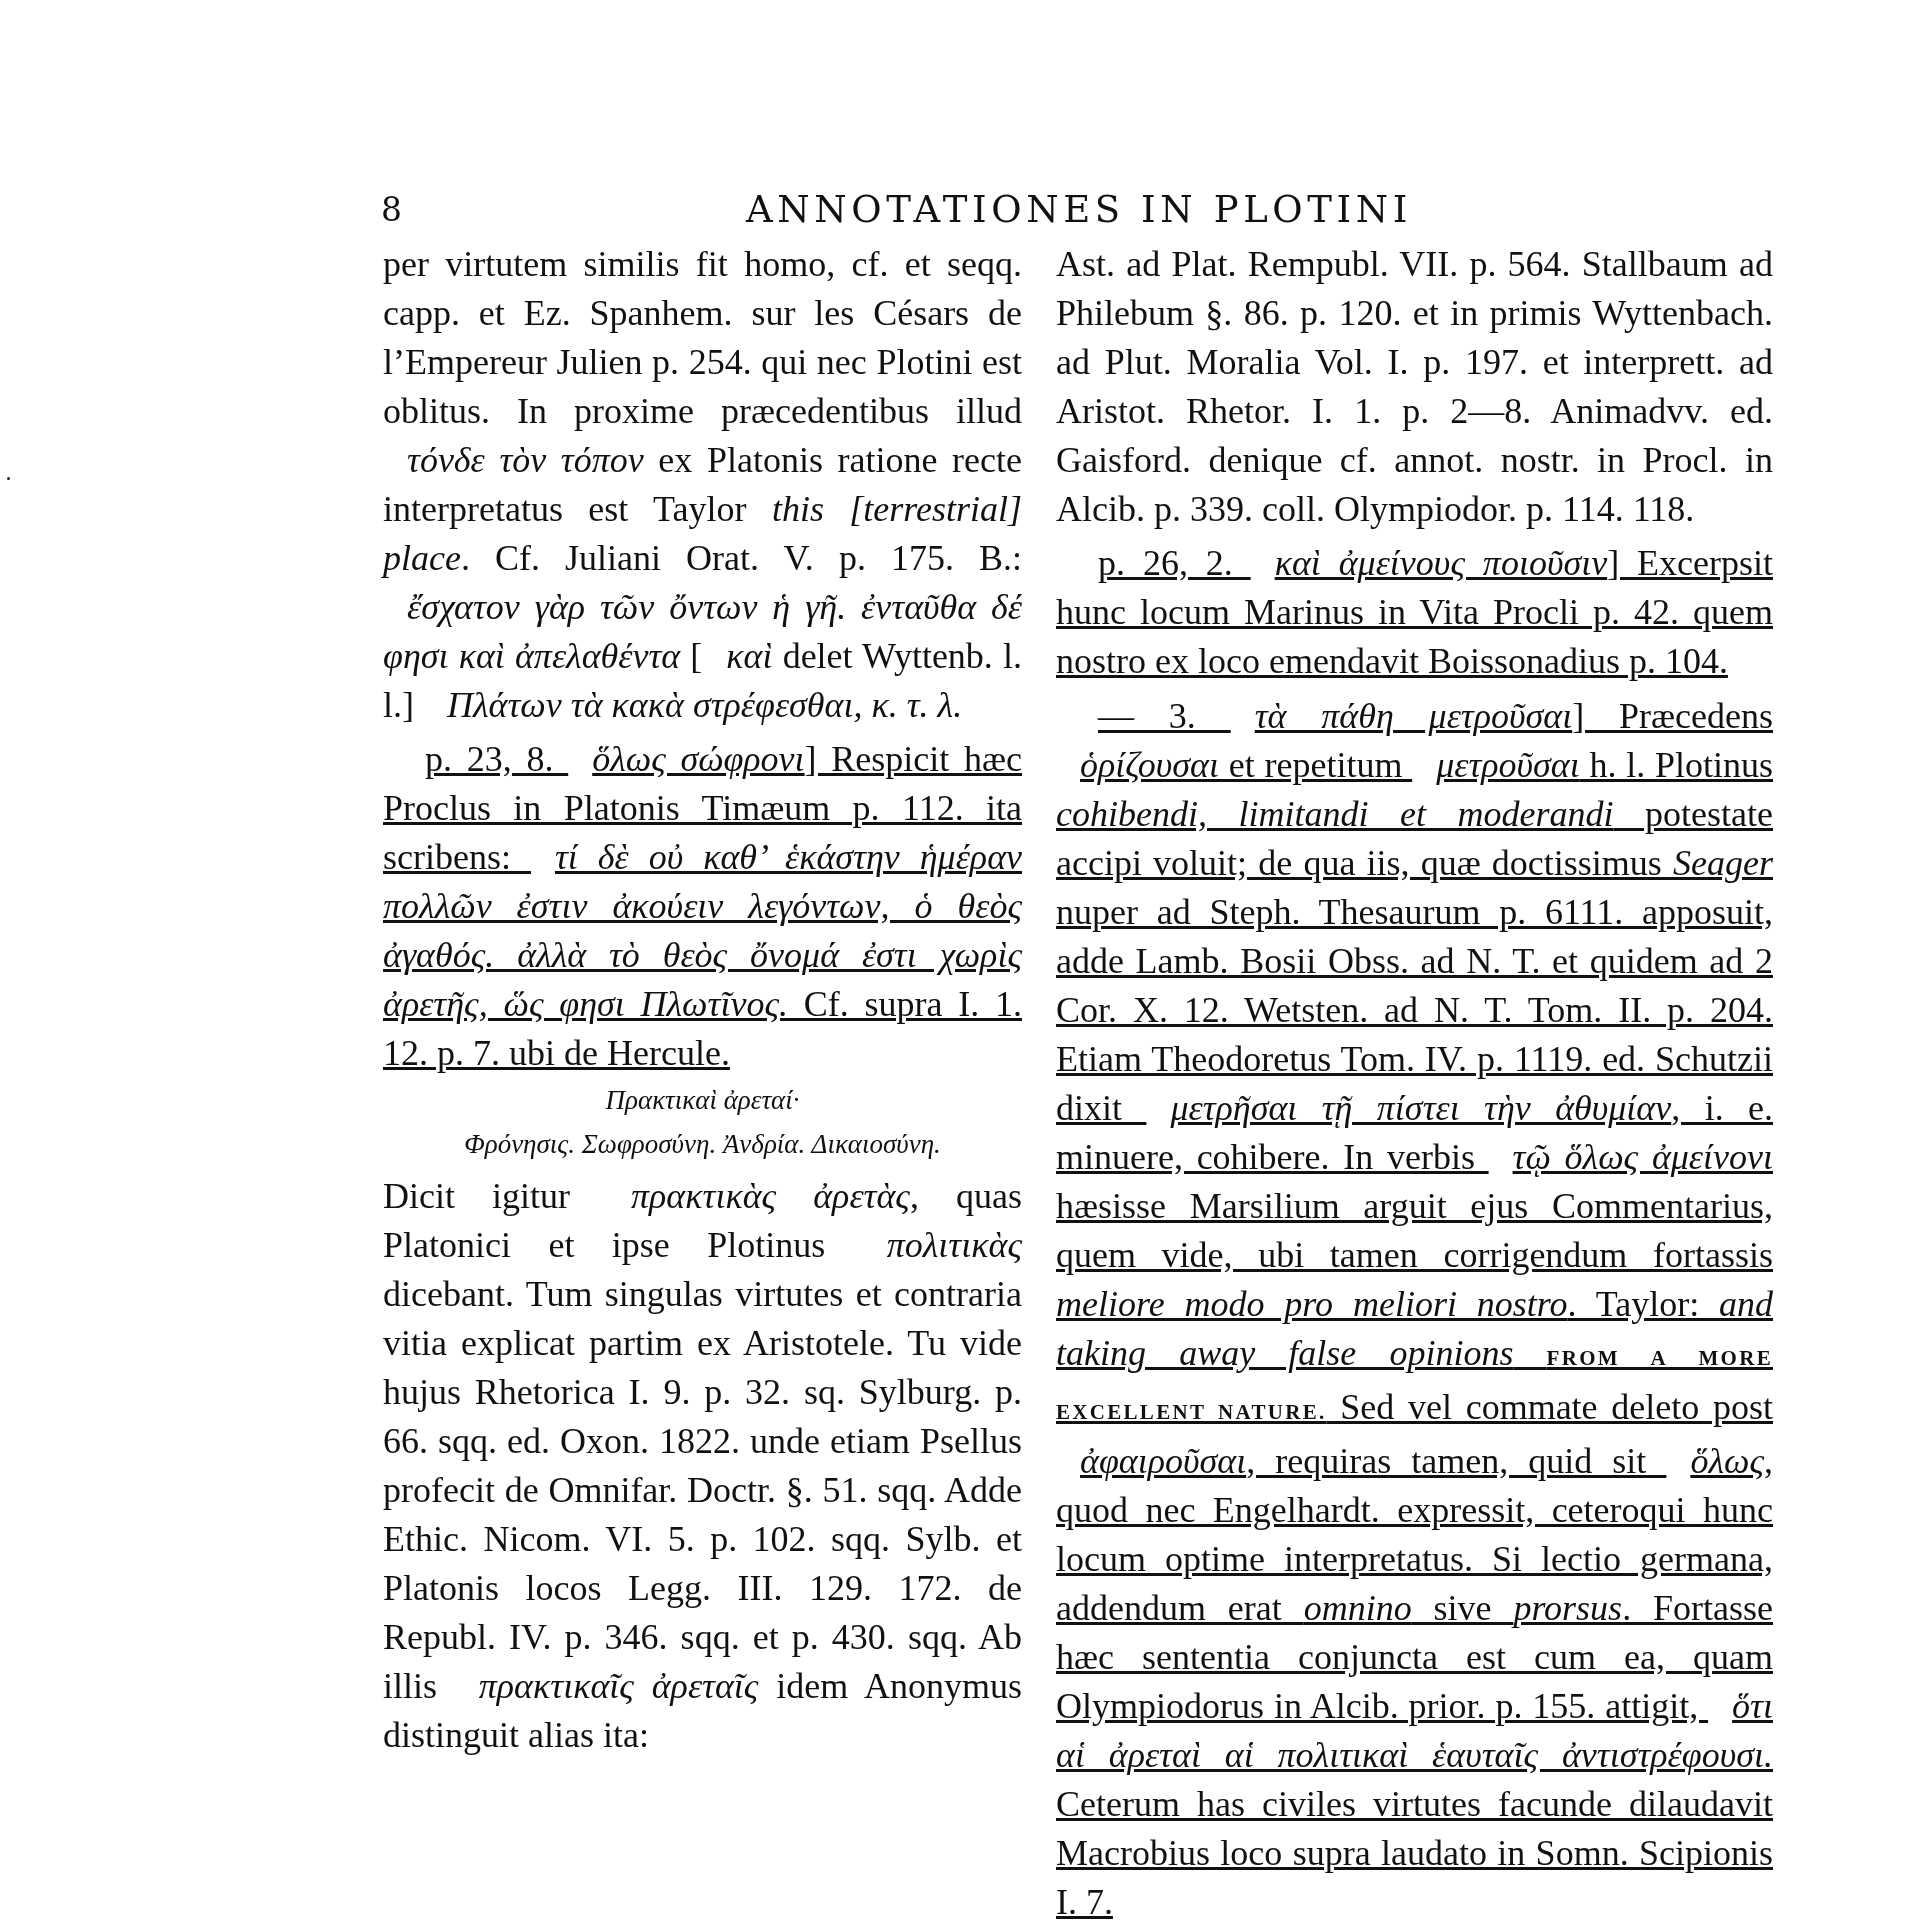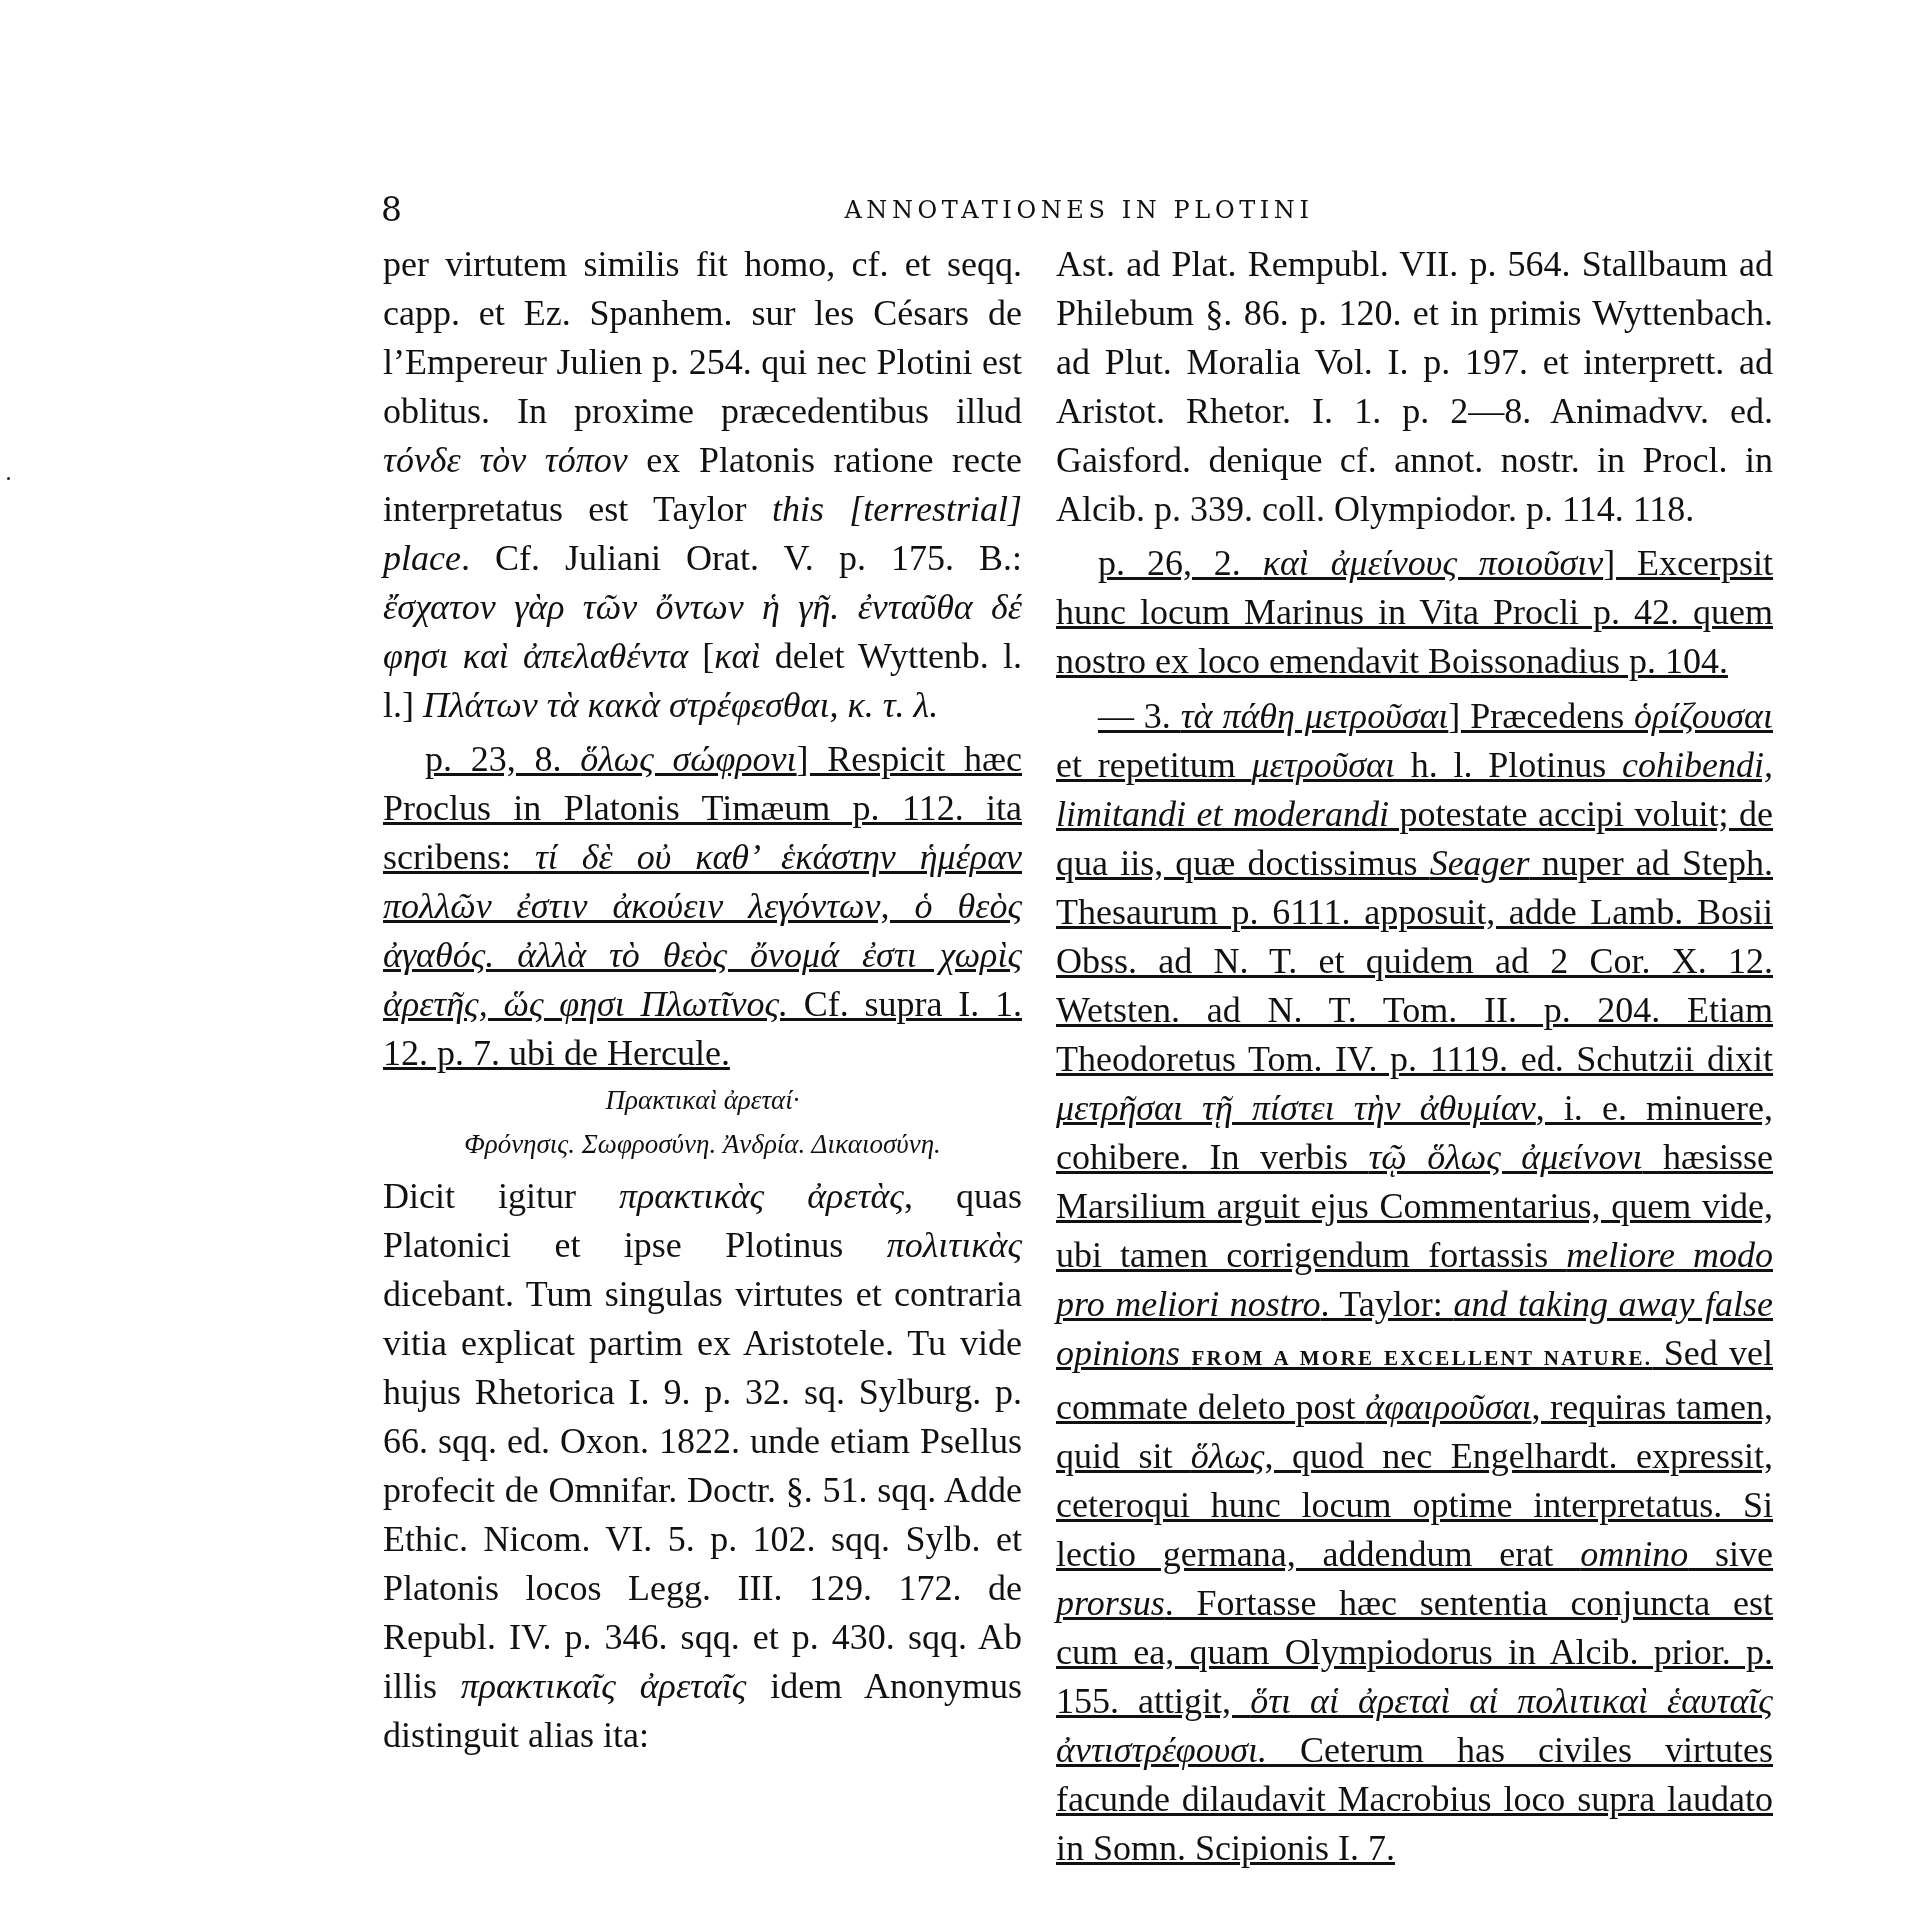--- a/index.html
+++ b/index.html
@@ -2,29 +2,29 @@
 <html style="font-size:6.2px"><head>
 <meta charset="utf-8">
 <style>
   html, body { margin: 0; padding: 0; background: #ffffff; }
   body { width: 1972px; height: 2547px; position: relative; overflow: hidden; color: #111; }
   .page { position: absolute; left: 0; top: 0; width: 1972px; height: 2547px; }
   .header { position: absolute; top: 185px; left: 381px; width: 1396px; height: 50px;
             font-family: "DejaVu Serif", serif; }
   .page-num { position: absolute; left: 0; top: 0; font-size: 33px; line-height: 50px; }
   .running-title { position: absolute; left: 0; right: 0; top: 0; text-align: center;
-                   font-size: 24px; letter-spacing: 4.6px; line-height: 50px; }
+                   font-size: 37px; letter-spacing: 4.6px; line-height: 50px; }
   .col { position: absolute; top: 240px; font-family: "Liberation Serif", serif; font-size: 36px;
          line-height: 49px; text-align: justify; }
   .col-left { left: 383px; width: 639px; }
   .col-right { left: 1056px; width: 717px; }
   .para { margin: 0; text-indent: 0; }
   .para.indent { text-indent: 42px; text-decoration: underline; }
   .para.gap { margin-top: 5.4px; }
-  .gr { font-style: italic; }
+  .gr { font-style: italic; margin-left: 24px; }
   .it { font-style: italic; }
   .sc { font-variant: small-caps; font-size: 21px; letter-spacing: 2.3px; font-weight: bold; }
   .center-block { text-align: center; font-style: italic; font-size: 27px; line-height: 44px; }
   .dot { position: absolute; width: 3.1px; height: 3.1px; border-radius: 50%; background: #222; }
 </style>
 </head>
 <body>
 
 <div class="page">
 

